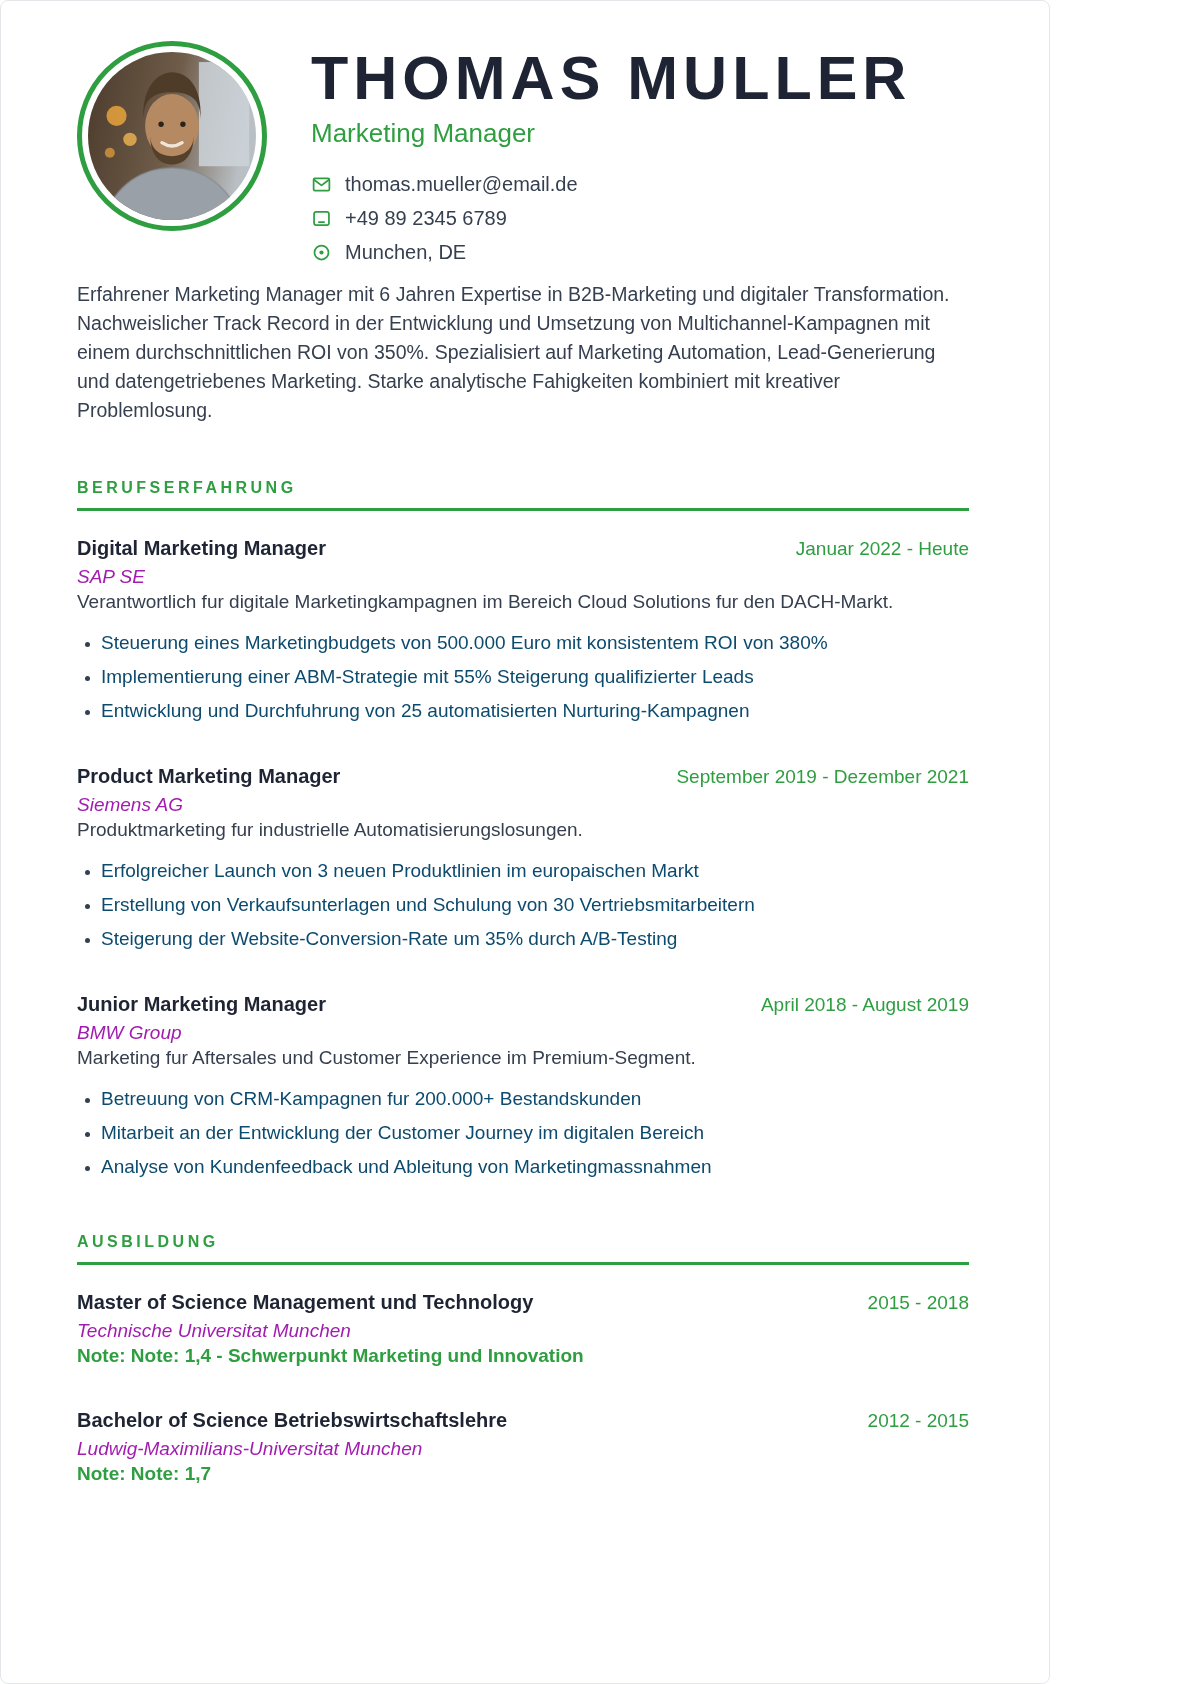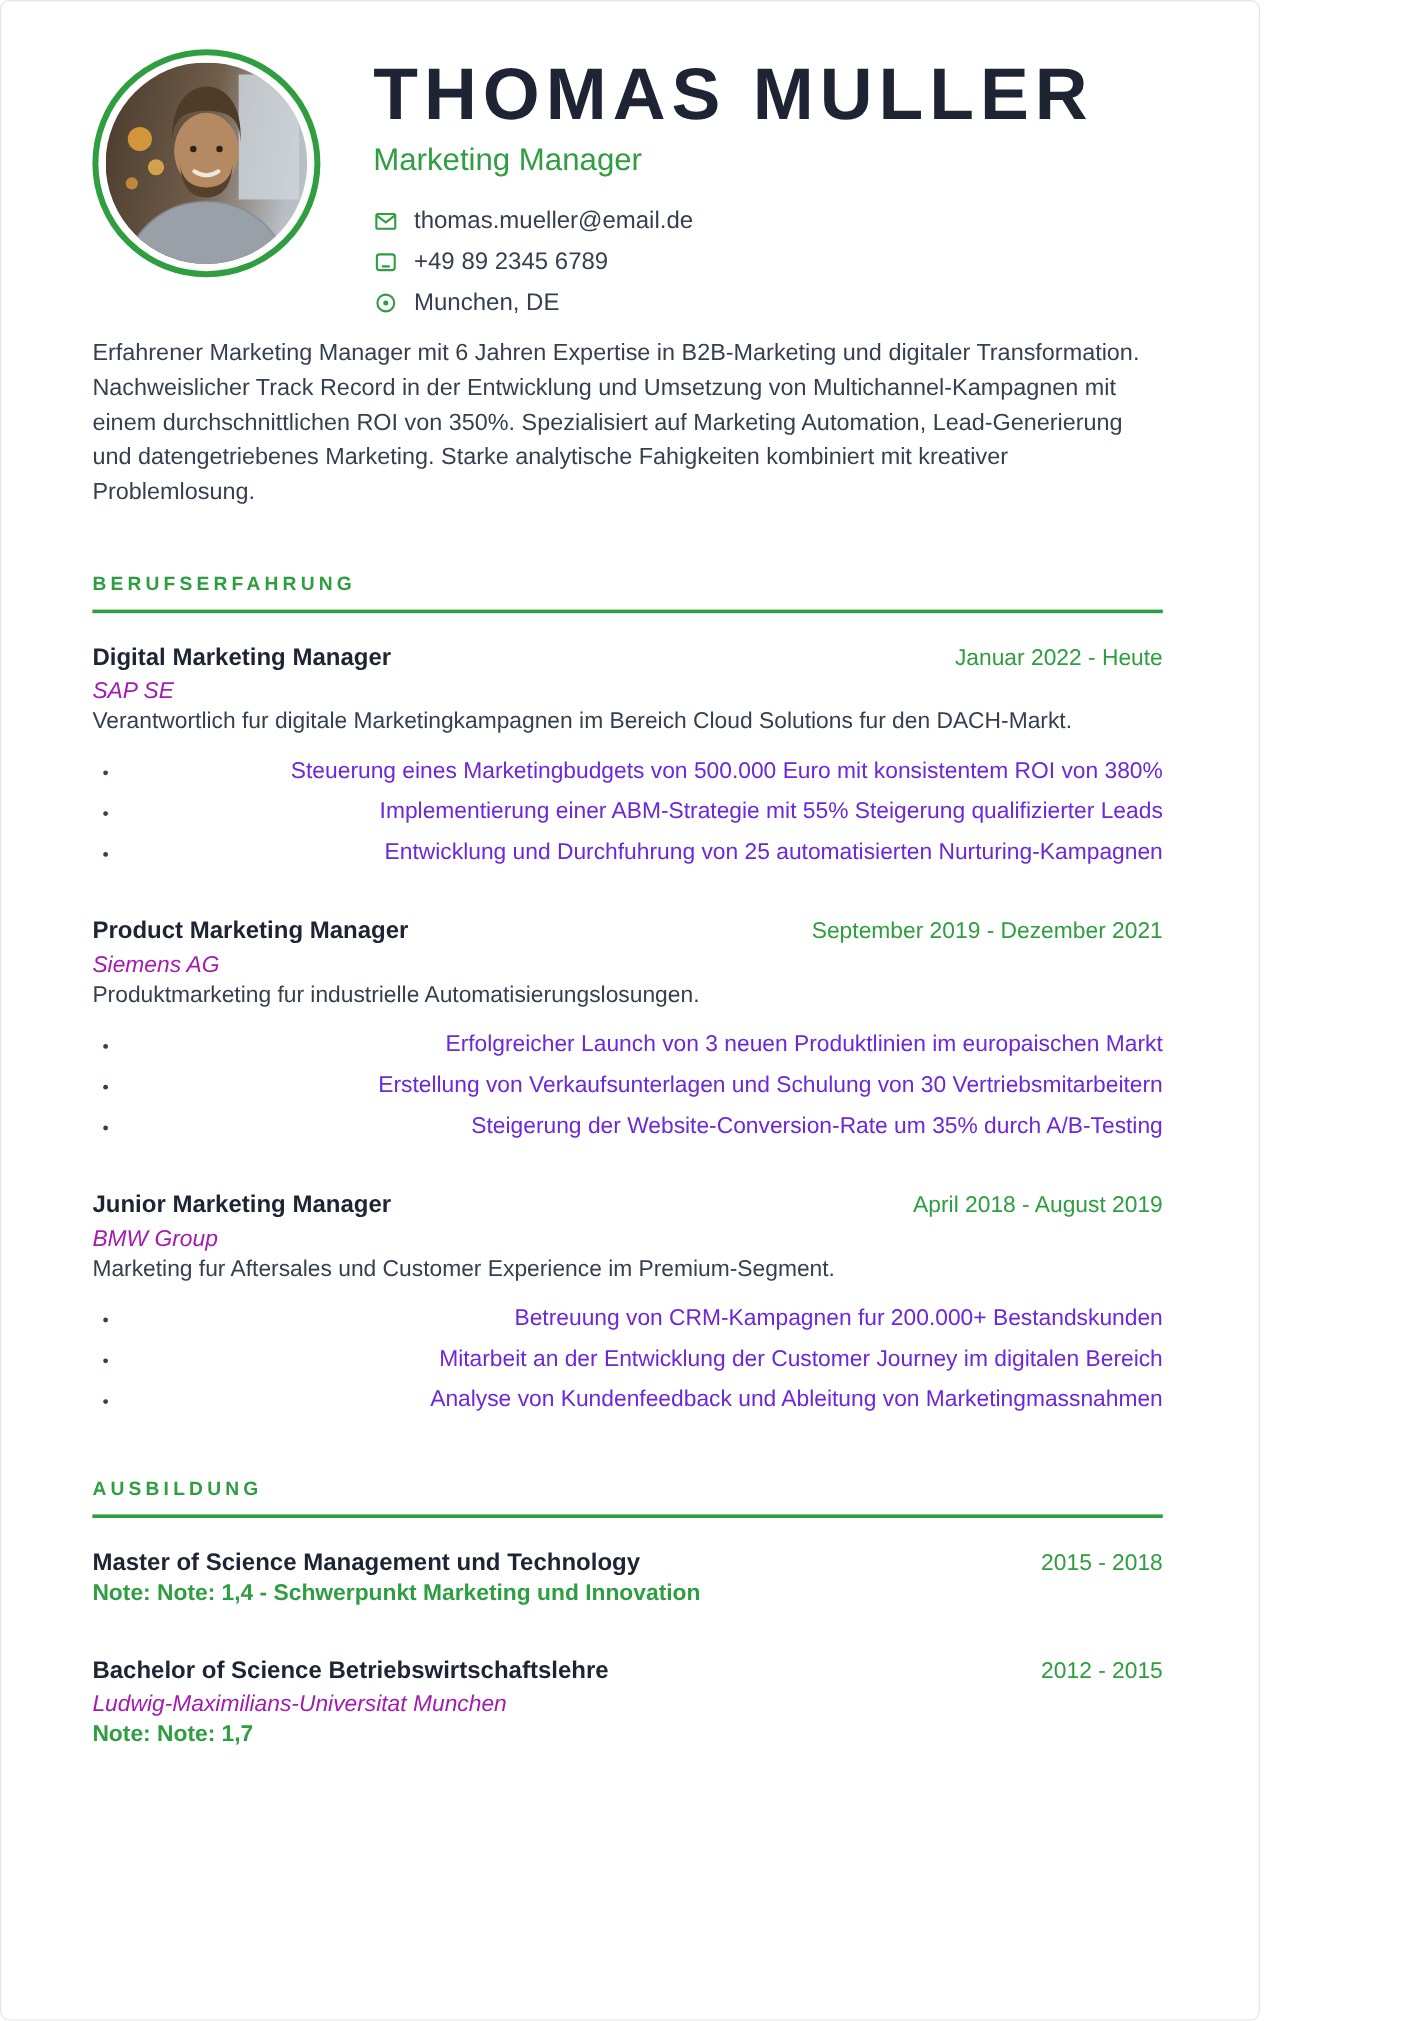--- a/index.html
+++ b/index.html
@@ -37,21 +37,21 @@
   
   .entry { margin-top:26px; }
   .entry + .entry { margin-top:42px; }
   .entry-head { display:flex; justify-content:space-between; align-items:baseline; }
   .entry-title { font-size:20px; font-weight:700; color:#1e2433; }
   .entry-date { font-size:19px; font-weight:400; color:#2e9e40; white-space:nowrap; }
   .entry-org { margin-top:6px; font-size:19px; font-style:italic; color:#a21caf; }
   .entry-desc { margin-top:3px; font-size:19px; color:#353f4f; }
   .entry-note { margin-top:3px; font-size:19px; font-weight:600; color:#2e9e40; }
   ul.bullets { margin:17px 0 0; padding:0 0 0 24px; }
-  ul.bullets li { font-size:19px; color:#6d28d9; margin-bottom:8px; line-height:1.35;text-align:right; }
+  ul.bullets li { font-size:19px; color:#0c4a6e; margin-bottom:8px; line-height:1.35; }
   ul.bullets li::marker { color:#353f4f; font-size:15px; }
 </style>
 </head>
 <body>
 
 <div class="page">
 
   <div class="header">
     <div class="photo-ring">
       <span class="photo">
@@ -159,20 +159,21 @@
 
   <div>
     <div class="section-heading">AUSBILDUNG</div>
     <hr class="section-rule">
 
     <div class="entry">
       <div class="entry-head">
         <span class="entry-title">Master of Science Management und Technology</span>
         <span class="entry-date">2015 - 2018</span>
       </div>
+      <div class="entry-org">Technische Universitat Munchen</div>
       <div class="entry-note">Note: Note: 1,4 - Schwerpunkt Marketing und Innovation</div>
     </div>
 
     <div class="entry">
       <div class="entry-head">
         <span class="entry-title">Bachelor of Science Betriebswirtschaftslehre</span>
         <span class="entry-date">2012 - 2015</span>
       </div>
       <div class="entry-org">Ludwig-Maximilians-Universitat Munchen</div>
       <div class="entry-note">Note: Note: 1,7</div>

